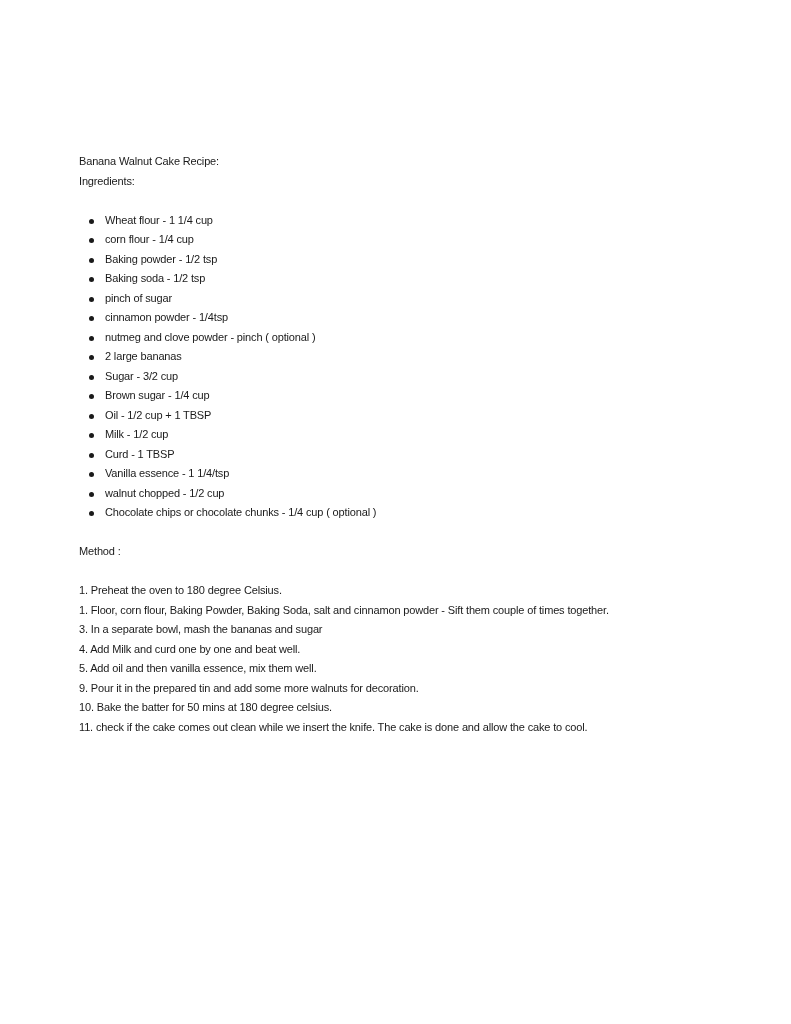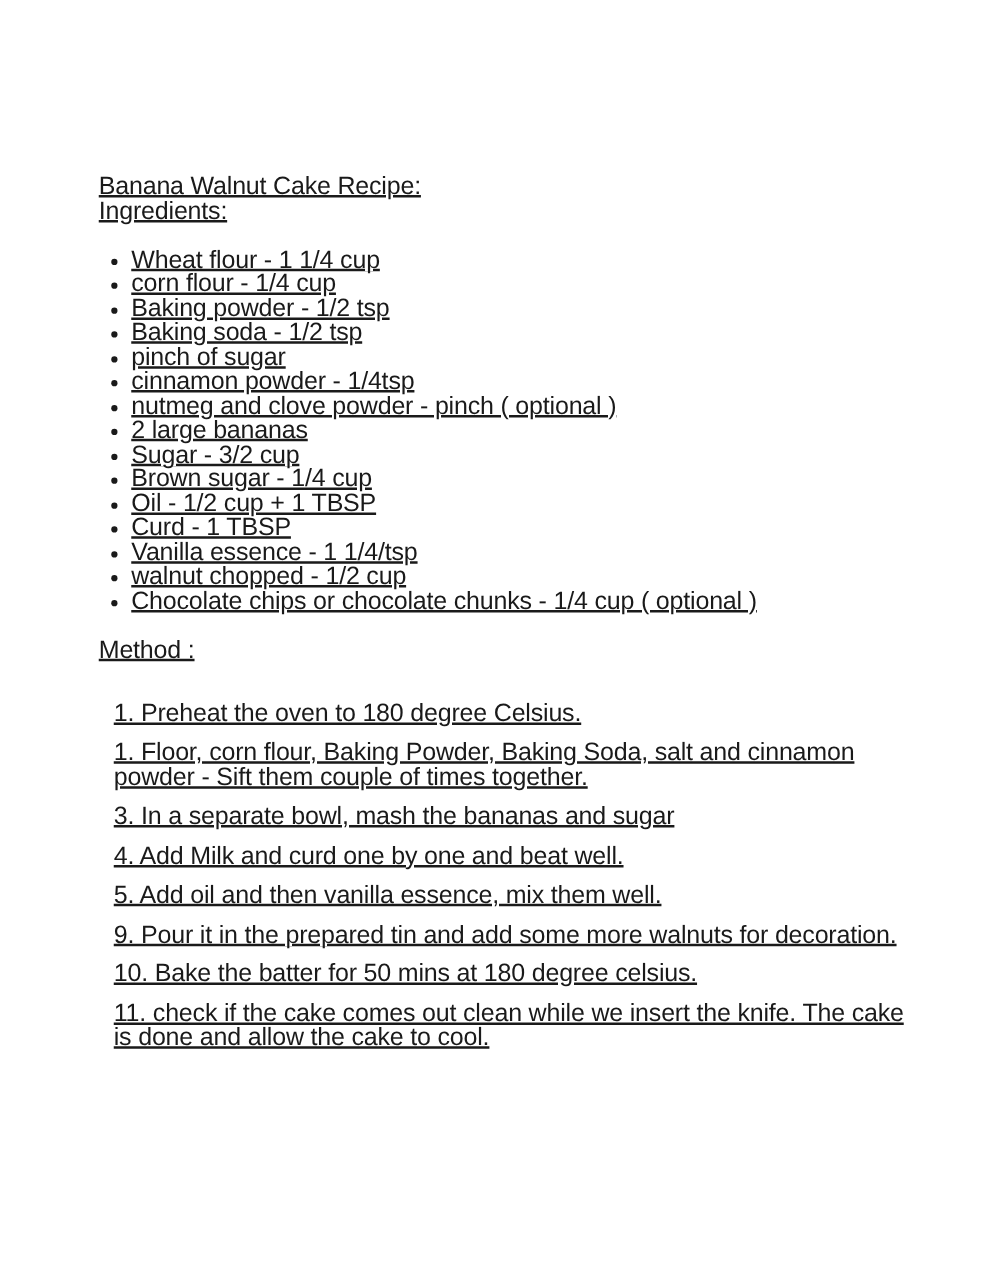--- a/index.html
+++ b/index.html
@@ -11,26 +11,25 @@
       width: 791px;
       height: 1024px;
       position: relative;
       overflow: hidden;
       font-family: "Liberation Sans", sans-serif;
       color: #1a1a1a;
     }
     .page {
       position: absolute;
       left: 79px;
-      top: 140px;
+      top: 152px;
       width: 660px;
-      font-size: 20px;
+      font-size: 11px;
       line-height: 19.5px;
       letter-spacing: -0.15px;
-      text-decoration: underline;
     }
     .line { margin: 0; padding: 0; white-space: nowrap; }
     .blank { height: 19.5px; }
     ul.ingredients {
       list-style: none;
       margin: 0;
       padding: 0;
     }
     ul.ingredients li {
       position: relative;
@@ -46,21 +45,21 @@
       height: 5px;
       border-radius: 50%;
       background: #1a1a1a;
     }
     ol.steps {
       list-style: none;
       margin: 0;
       padding: 0;
     }
     ol.steps li {
-      margin: 12px;
+      margin: 0;
       white-space: normal;
     }
   </style>
 </head>
 <body>
 
 <div class="page">
   <p class="line">Banana Walnut Cake Recipe:</p>
   <p class="line">Ingredients:</p>
   <div class="blank"></div>
@@ -70,20 +69,21 @@
     <li><span class="bullet"></span><span>corn flour - 1/4 cup</span></li>
     <li><span class="bullet"></span><span>Baking powder - 1/2 tsp</span></li>
     <li><span class="bullet"></span><span>Baking soda - 1/2 tsp</span></li>
     <li><span class="bullet"></span><span>pinch of sugar</span></li>
     <li><span class="bullet"></span><span>cinnamon powder - 1/4tsp</span></li>
     <li><span class="bullet"></span><span>nutmeg and clove powder - pinch ( optional )</span></li>
     <li><span class="bullet"></span><span>2 large bananas</span></li>
     <li><span class="bullet"></span><span>Sugar - 3/2 cup</span></li>
     <li><span class="bullet"></span><span>Brown sugar - 1/4 cup</span></li>
     <li><span class="bullet"></span><span>Oil - 1/2 cup + 1 TBSP</span></li>
+    <li><span class="bullet"></span><span>Milk - 1/2 cup</span></li>
     <li><span class="bullet"></span><span>Curd - 1 TBSP</span></li>
     <li><span class="bullet"></span><span>Vanilla essence - 1 1/4/tsp</span></li>
     <li><span class="bullet"></span><span>walnut chopped - 1/2 cup</span></li>
     <li><span class="bullet"></span><span>Chocolate chips or chocolate chunks - 1/4 cup ( optional )</span></li>
   </ul>
 
   <div class="blank"></div>
   <p class="line">Method :</p>
   <div class="blank"></div>
 

